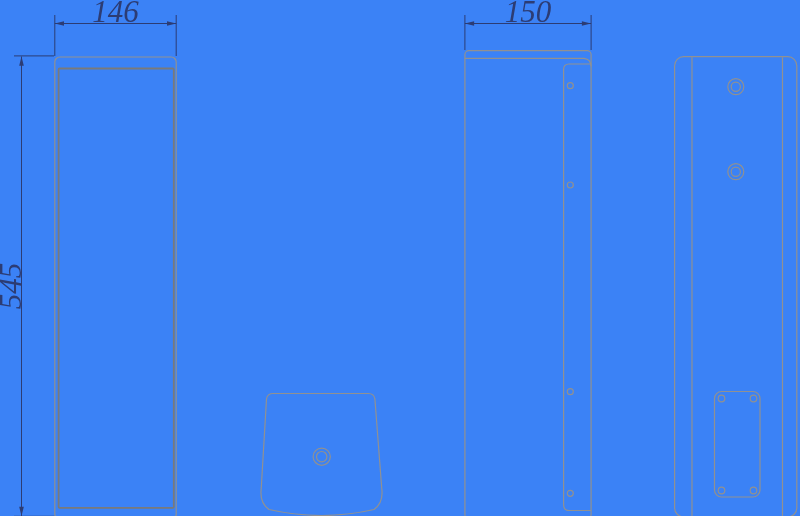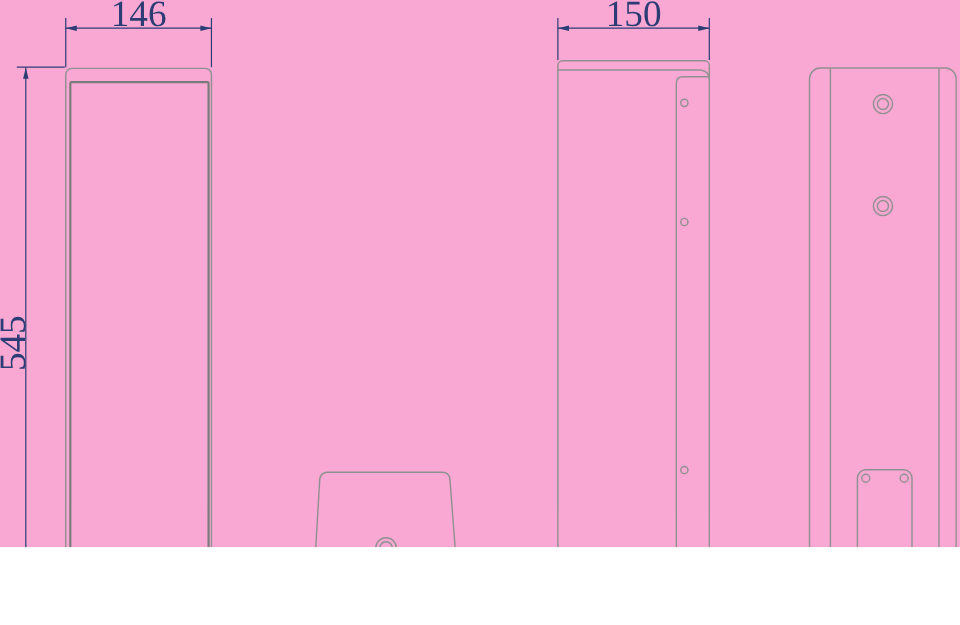--- a/index.html
+++ b/index.html
@@ -1,21 +1,22 @@
 <!DOCTYPE html>
 <html><head>
 <meta charset="utf-8">
 <style>
   html,body{margin:0;padding:0;background:#ffffff;}
   .sheet{
     position:relative;
-    width:800px;height:456px;
-    background:#f9a8d4;
+    width:800px;height:516px;
+    background:#3b82f6;
     overflow:hidden;
     font-family:"Liberation Serif","DejaVu Serif",serif;
+    font-style:italic;
   }
   svg{display:block;}
   
   .thin   { stroke-width:1.2; fill:none; }
   .thick  { stroke-width:1.8; fill:none; }
   .dimline{ stroke-width:1;   fill:none; }
   text.dim{
     font-family:"Liberation Serif","DejaVu Serif",serif;
     font-size:31px;
     stroke:none;

